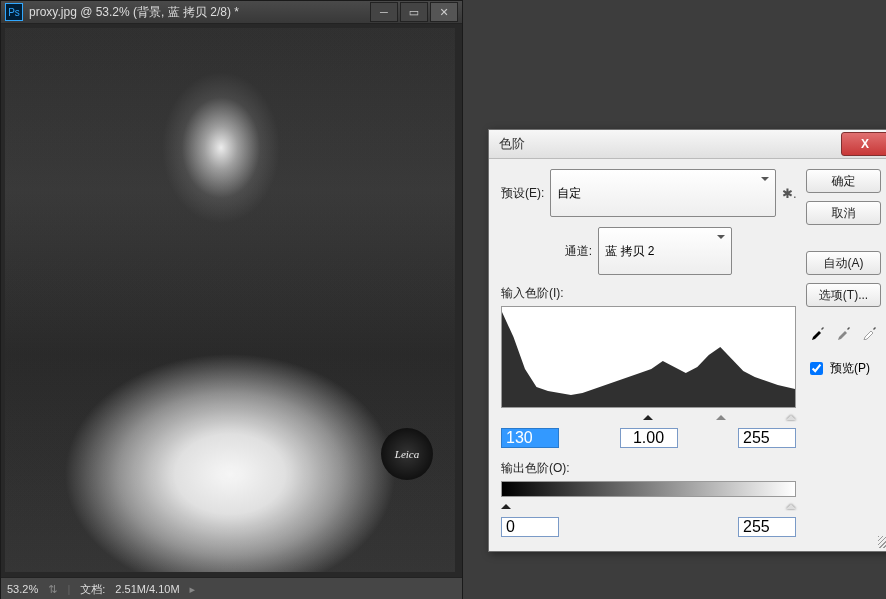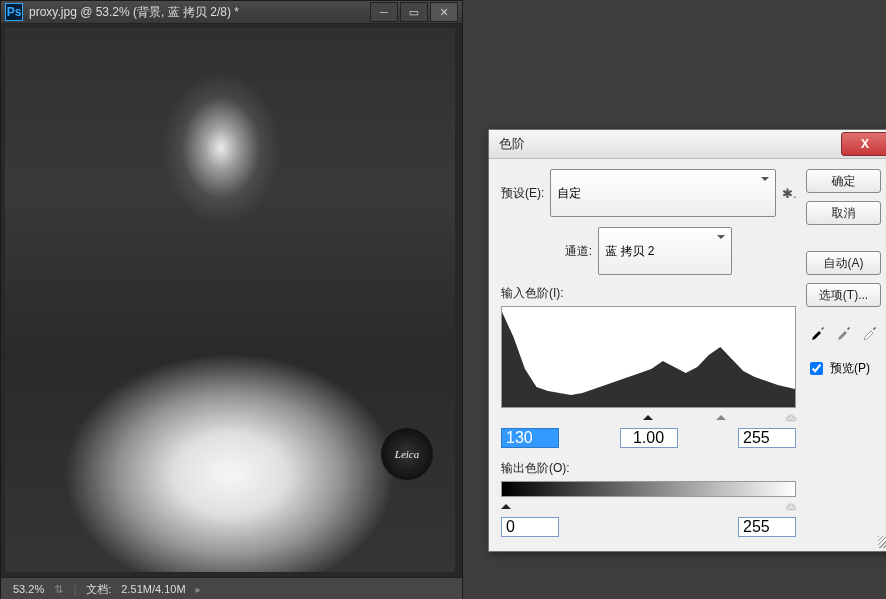--- a/index.html
+++ b/index.html
@@ -1,26 +1,26 @@
 <!DOCTYPE html>
 <html><head>
 <meta charset="utf-8">
 <style>
 body{margin:0;background:#3d3d3d;font-family:"Microsoft YaHei",Tahoma,sans-serif;font-size:12px;width:886px;height:599px;overflow:hidden;position:relative}
 .doc-window{position:absolute;left:0;top:0;width:461px;height:599px;background:#535353;border:1px solid #1a1a1a}
 .doc-titlebar{height:22px;background:linear-gradient(#4a4a4a,#383838);display:flex;align-items:center;padding:0 4px;border-bottom:1px solid #222}
-.ps-icon{width:16px;height:16px;background:#001e36;border:1px solid #31a8ff;display:flex;align-items:center;justify-content:center;color:#31a8ff;font-size:12px;font-weight:bold;margin-right:6px}
+.ps-icon{width:16px;height:16px;background:#001e36;border:1px solid #31a8ff;display:flex;align-items:center;justify-content:center;color:#31a8ff;font-size:10px;font-weight:normal;margin-right:6px}
 .doc-title{color:#ddd;flex:1;font-size:12px}
 .win-controls{display:flex;gap:0}
 .win-btn{width:26px;height:18px;background:#444;border:1px solid #222;color:#ccc;display:flex;align-items:center;justify-content:center;font-size:11px;margin-left:2px}
 .win-btn.close{background:#555}
 .canvas-area{background:#282828;padding:4px;height:548px}
 .canvas-img{width:450px;height:544px;background:radial-gradient(ellipse 140px 180px at 48% 22%, #e8e8e8 0%, #888 12%, #222 28%, #0a0a0a 42%) , radial-gradient(ellipse 220px 160px at 50% 82%, #f5f5f5 0%, #ddd 25%, #888 50%, #1a1a1a 75%), linear-gradient(180deg,#0f0f0f 0%,#1a1a1a 30%,#080808 60%,#151515 100%);background-blend-mode:screen,screen,normal;position:relative}
 .leica-badge{position:absolute;right:22px;top:400px;width:52px;height:52px;border-radius:50%;background:radial-gradient(circle,#333 0%,#111 70%,#000 100%);display:flex;align-items:center;justify-content:center;color:#eee;font-style:italic;font-family:cursive;font-size:11px}
-.doc-status{position:absolute;bottom:0;left:0;right:0;height:22px;background:#464646;border-top:1px solid #222;display:flex;align-items:center;color:#ddd;font-size:11px;padding:0 12px;gap:10px}
+.doc-status{position:absolute;bottom:0;left:0;right:0;height:22px;background:#464646;border-top:1px solid #222;display:flex;align-items:center;color:#ddd;font-size:11px;padding:0 6px;gap:10px}
 .doc-status .arrows{color:#888}
 .doc-status .divider{color:#666}
 
 .dialog{position:absolute;left:488px;top:129px;width:404px;background:#f0f0f0;border:1px solid #707070;box-shadow:2px 2px 8px rgba(0,0,0,.4)}
 .dlg-titlebar{height:28px;background:linear-gradient(#f7f7f7,#e0e0e0);border-bottom:1px solid #bbb;display:flex;align-items:center;padding:0 0 0 10px}
 .dlg-title{flex:1;color:#333;font-size:13px}
 .dlg-close{width:46px;height:22px;background:linear-gradient(#e07070,#c83838);border:1px solid #803030;border-radius:3px;color:#fff;display:flex;align-items:center;justify-content:center;font-weight:bold;margin-right:4px}
 .dlg-body{display:flex;padding:10px 12px 14px 12px;gap:10px}
 .dlg-main{flex:1}
 .dlg-side{width:75px;display:flex;flex-direction:column;gap:8px}

